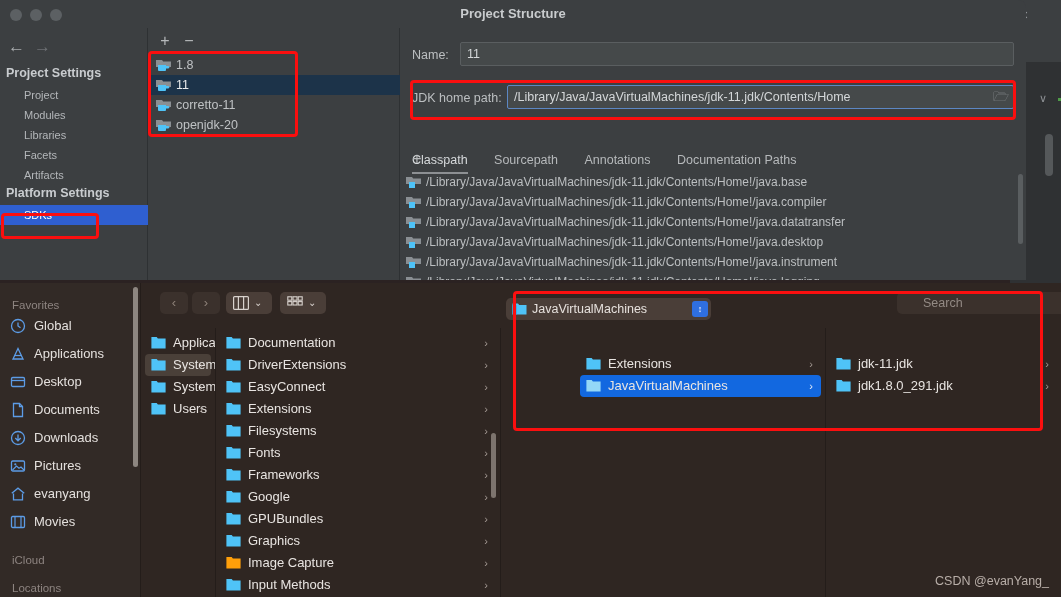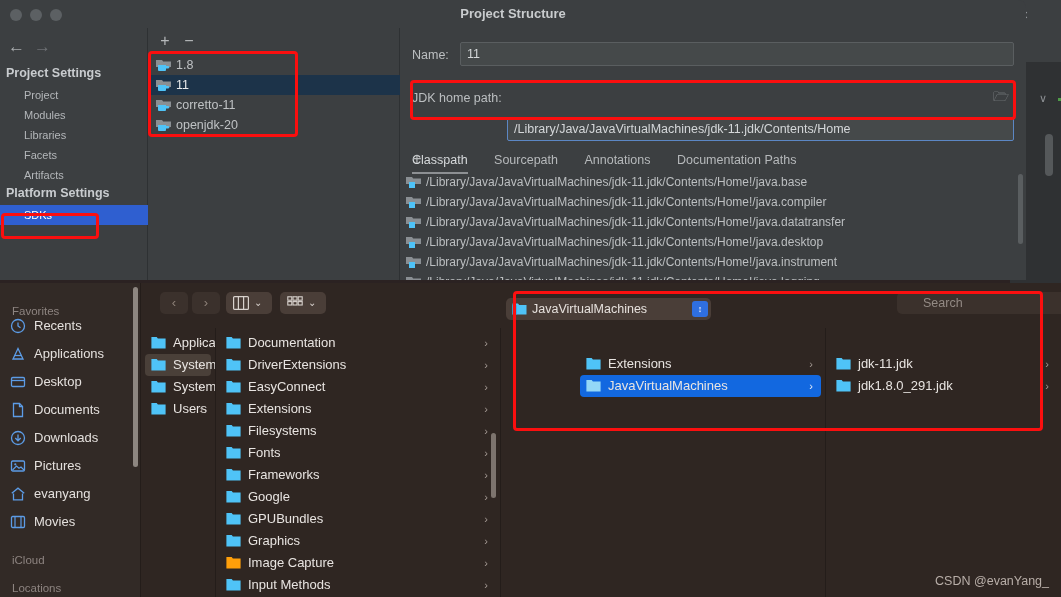--- a/index.html
+++ b/index.html
@@ -106,21 +106,21 @@
   .ps-detail {
     position: absolute; left: 400px; top: 28px; width: 626px; height: 252px;
     background: #3c3f41;
   }
   .fld-label { position: absolute; color: #bcbfc1; font-size: 12.5px; }
   .fld-input {
     position: absolute; background: #45494a; border: 1px solid #5a5e60;
     border-radius: 2px; color: #d4d7d9; font-size: 12.5px;
     padding: 0 6px; line-height: 22px; height: 24px; overflow: hidden; white-space: nowrap;
   }
-  .fld-input.focused { border-color: #5c87c4; margin-top: 32px; }
+  .fld-input.focused { border-color: #5c87c4; }
   .folder-btn {
     position: absolute; width: 18px; height: 18px; color: #8d9093; font-size: 13px;
     line-height: 18px; text-align: center;
   }
   .tabs { position: absolute; left: 12px; top: 122px; height: 24px; }
   .tab {
     position: relative; display: inline-block; color: #b6b9bb; font-size: 12.5px;
     margin-right: 22px; padding-bottom: 5px;
   }
   .tab.active { color: #d7dadc; border-bottom: 2px solid #8d9093; }
@@ -361,28 +361,28 @@
         </svg>
         <span>/Library/Java/JavaVirtualMachines/jdk-11.jdk/Contents/Home!/java.logging</span>
       </div>
       <div class="cp-scroll"></div>
     </div>
   </div>
 
   <div class="finder">
 
     <div class="fd-sidebar">
-      <div class="fd-sb-head" style="top:22px;text-align:right;">Favorites</div>
+      <div class="fd-sb-head" style="top:16px;text-align:right;">Favorites</div>
 
       <div class="fd-sb-item" style="top:30px;">
         <svg class="fd-sb-icon" viewBox="0 0 16 16">
           <circle cx="8" cy="8" r="6.5" fill="none" stroke="#5c9ce6" stroke-width="1.3"></circle>
           <path d="M8 4.5V8l2.5 1.8" stroke="#5c9ce6" stroke-width="1.3" fill="none"></path>
         </svg>
-        <span>Recents</span>
+        <span>Global</span>
       </div>
 
       <div class="fd-sb-item" style="top:58px;">
         <svg class="fd-sb-icon" viewBox="0 0 16 16">
           <path d="M8 2.5 13 13H3z" fill="none" stroke="#5c9ce6" stroke-width="1.3"></path>
           <path d="M4.5 9.5h7" stroke="#5c9ce6" stroke-width="1.3"></path>
         </svg>
         <span>Applications</span>
       </div>
 

